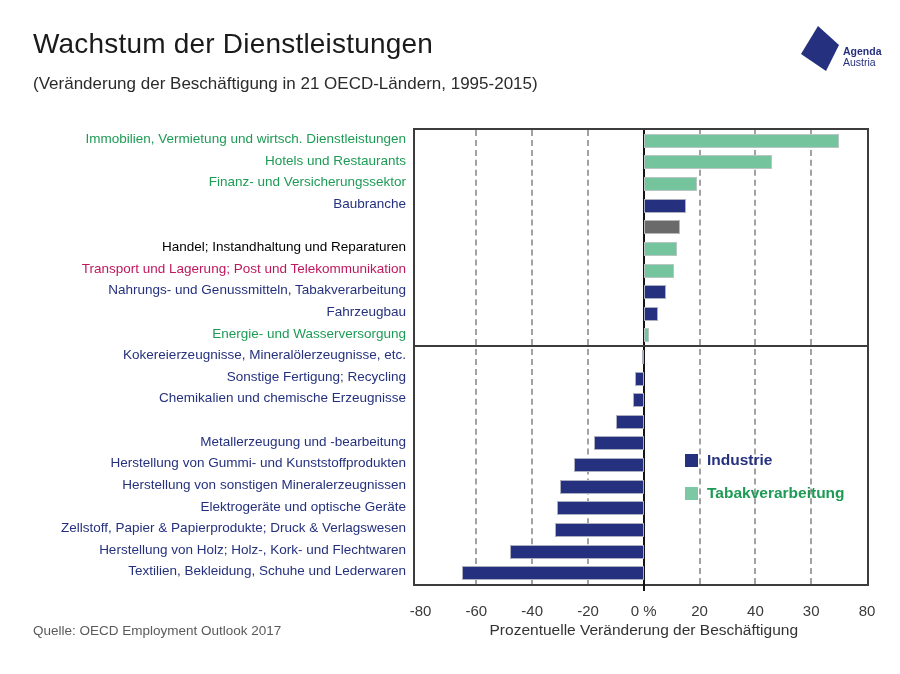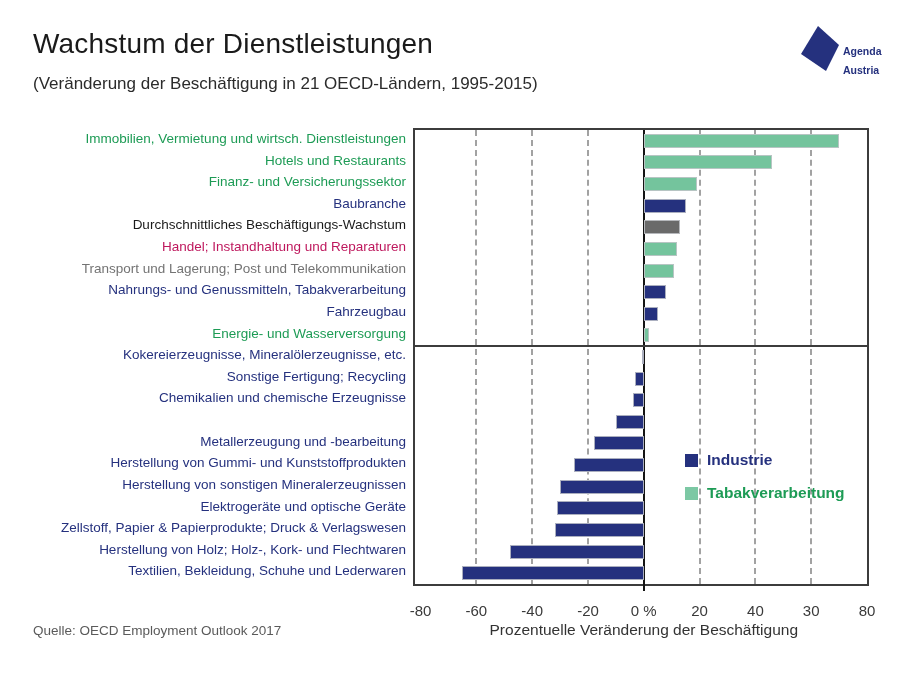--- a/index.html
+++ b/index.html
@@ -7,21 +7,21 @@
     width:900px;height:674px;position:relative;background:#ffffff;overflow:hidden;
     font-family:"Liberation Sans", sans-serif;
   }
   .abs{position:absolute;}
   #chart-title{left:33px;top:28px;font-size:28px;font-weight:500;color:#1a1a1a;letter-spacing:0.2px;}
   #chart-subtitle{left:33px;top:74px;font-size:17px;font-weight:400;color:#2b2b2b;}
   #logo{left:799px;top:24px;width:92px;height:52px;}
   #logo svg{position:absolute;left:0;top:0;}
   #logo-text{position:absolute;left:44px;top:22px;color:#25317e;line-height:11px;font-size:10.5px;}
   #logo-line1{font-weight:700;}
-  #logo-line2{font-weight:700;margin-top:8px;}
+  #logo-line2{font-weight:400;}
 
   #plot{left:413px;top:128px;width:452px;height:454px;border:2px solid #3c3c3c;box-sizing:content-box;}
   .gridline{position:absolute;top:0;bottom:0;width:0;border-left:2px dashed #a2a2a2;}
   #zero-line{position:absolute;top:0;bottom:-7px;width:2px;background:#141414;}
   #divider-line{position:absolute;left:0;right:0;height:2px;background:#3c3c3c;}
   .bar{position:absolute;height:14px;box-sizing:border-box;border:1px solid rgba(195,197,202,0.85);}
 
   .cat-label{position:absolute;white-space:nowrap;font-size:13.5px;font-weight:400;text-align:right;}
   .x-tick{position:absolute;top:602px;transform:translateX(-50%);font-size:15px;color:#3a3a3a;white-space:nowrap;text-align:right;}
   #x-axis-title{top:621px;transform:translateX(-50%);font-size:15.5px;color:#333333;white-space:nowrap;}
@@ -89,23 +89,22 @@
           <div class="legend-swatch" style="background: rgb(124, 200, 164);"></div>
           <div class="legend-label" style="color: rgb(29, 155, 85);">Tabakverarbeitung</div>
         </div>
       </div>
     </div>
   <div class="abs" id="labels-layer" style="left:0;top:0;width:900px;height:674px;pointer-events:none;">
       <div class="cat-label" style="right: 494px; top: 128px; height: 21.619px; line-height: 21.619px; color: rgb(29, 155, 85);">Immobilien, Vermietung und wirtsch. Dienstleistungen</div>
       <div class="cat-label" style="right: 494px; top: 149.619px; height: 21.619px; line-height: 21.619px; color: rgb(29, 155, 85); margin-left: 20px;">Hotels und Restaurants</div>
       <div class="cat-label" style="right: 494px; top: 171.238px; height: 21.619px; line-height: 21.619px; color: rgb(29, 155, 85);">Finanz- und Versicherungssektor</div>
       <div class="cat-label" style="right: 494px; top: 192.857px; height: 21.619px; line-height: 21.619px; color: rgb(37, 49, 126);">Baubranche</div>
-      <div class="cat-label" style="right: 494px; top: 214.476px; height: 21.619px; line-height: 21.619px; color: rgb(26, 26, 26);">Durchschnittliches Beschäftigungs-Wachstum</div>
-      <div class="cat-label" style="right: 494px; top: 236.095px; height: 21.619px; line-height: 21.619px; color: #be185d;">Handel; Instandhaltung und Reparaturen</div>
-      <div class="cat-label" style="right: 494px; top: 257.714px; height: 21.619px; line-height: 21.619px; color: #737373;">Transport und Lagerung; Post und Telekommunikation</div>
+      <div class="cat-label" style="right: 494px; top: 236.095px; height: 21.619px; line-height: 21.619px; color: #000000;">Handel; Instandhaltung und Reparaturen</div>
+      <div class="cat-label" style="right: 494px; top: 257.714px; height: 21.619px; line-height: 21.619px; color: #be185d;">Transport und Lagerung; Post und Telekommunikation</div>
       <div class="cat-label" style="right: 494px; top: 279.333px; height: 21.619px; line-height: 21.619px; color: rgb(37, 49, 126);">Nahrungs- und Genussmitteln, Tabakverarbeitung</div>
       <div class="cat-label" style="right: 494px; top: 300.952px; height: 21.619px; line-height: 21.619px; color: rgb(37, 49, 126);">Fahrzeugbau</div>
       <div class="cat-label" style="right: 494px; top: 322.571px; height: 21.619px; line-height: 21.619px; color: rgb(29, 155, 85);">Energie- und Wasserversorgung</div>
       <div class="cat-label" style="right: 494px; top: 344.19px; height: 21.619px; line-height: 21.619px; color: rgb(37, 49, 126);">Kokereierzeugnisse, Mineralölerzeugnisse, etc.</div>
       <div class="cat-label" style="right: 494px; top: 365.81px; height: 21.619px; line-height: 21.619px; color: rgb(37, 49, 126);">Sonstige Fertigung; Recycling</div>
       <div class="cat-label" style="right: 494px; top: 387.429px; height: 21.619px; line-height: 21.619px; color: rgb(37, 49, 126);">Chemikalien und chemische Erzeugnisse</div>
       <div class="cat-label" style="right: 494px; top: 430.667px; height: 21.619px; line-height: 21.619px; color: rgb(37, 49, 126);">Metallerzeugung und -bearbeitung</div>
       <div class="cat-label" style="right: 494px; top: 452.286px; height: 21.619px; line-height: 21.619px; color: rgb(37, 49, 126);">Herstellung von Gummi- und Kunststoffprodukten</div>
       <div class="cat-label" style="right: 494px; top: 473.905px; height: 21.619px; line-height: 21.619px; color: rgb(37, 49, 126);">Herstellung von sonstigen Mineralerzeugnissen</div>
       <div class="cat-label" style="right: 494px; top: 495.524px; height: 21.619px; line-height: 21.619px; color: rgb(37, 49, 126);">Elektrogeräte und optische Geräte</div>

